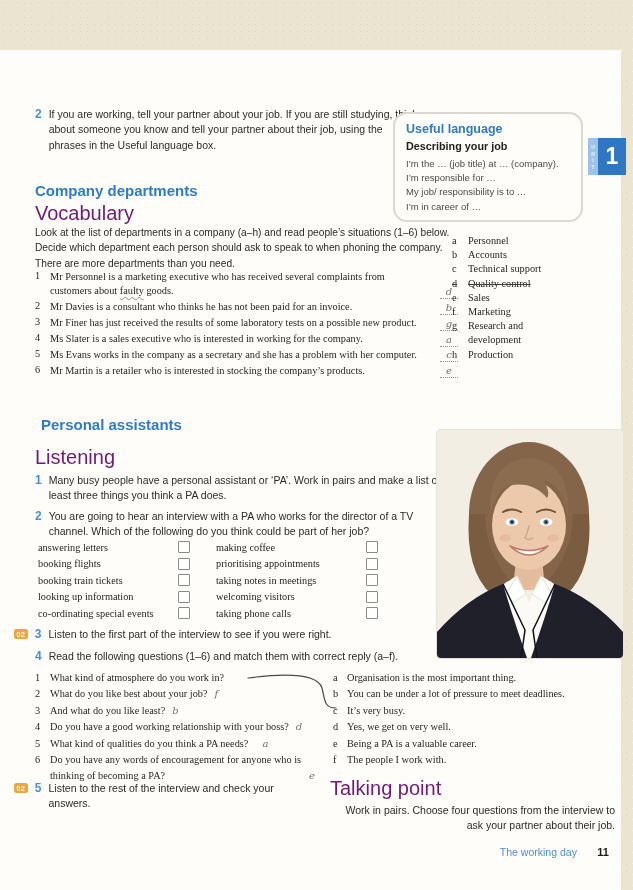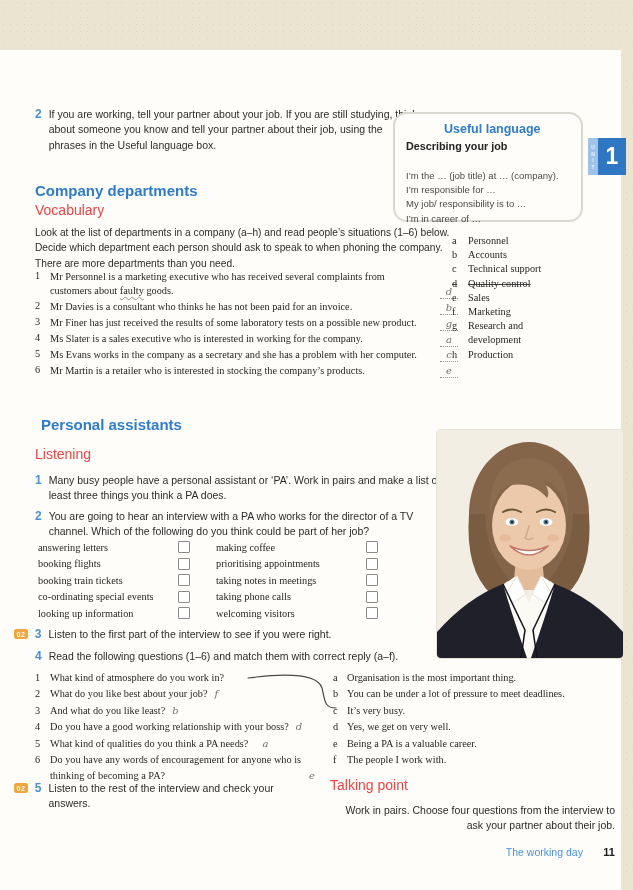--- a/index.html
+++ b/index.html
@@ -13,40 +13,40 @@
     background-size:7px 7px, 11px 11px;
     font-family:"Liberation Sans", sans-serif;
   }
   .page {
     position:absolute; left:0; top:50px; width:621px; height:840px;
     background:#fefdfa;
   }
   .abs { position:absolute; }
 
   .h1 { font-size:15px; font-weight:bold; color:#2e7cc9; }
-  .h2 { font-size:14px; color:#ef4444; }
+  .h2 { font-size:20px; color:#701a75; }
   .exnum { color:#4a8fd8; font-weight:bold; font-size:12px; flex:0 0 auto; }
   .extext { font-size:10.5px; color:#2b2b2b; line-height:15.3px; }
   .serif { font-family:"Liberation Serif", serif; font-size:10.3px; color:#262626; }
   .hand { font-family:"DejaVu Serif", serif; font-style:italic; color:#707070; font-size:10px; }
 
   .ex { display:flex; gap:7px; align-items:flex-start; }
   .badge {
     flex:0 0 auto; background:#f0a53f; color:#fff; font-size:7px; font-weight:bold;
     padding:1.5px 2.5px 1px; border-radius:2.5px; margin-top:2px; letter-spacing:0.5px;
   }
 
   
   .ulbox {
     left:393px; top:62px; width:190px; height:110px;
     border:2px solid #dad8d0; border-radius:14px; padding:8px 11px 6px;
     background:#fefdfa;
   }
-  .ulbox .ultitle { font-size:12.5px; font-weight:bold; color:#2e7cc9; margin-bottom:4px;margin-left:38px; }
-  .ulbox .ulsub { font-size:10.8px; font-weight:bold; color:#222; margin-bottom:17px; }
+  .ulbox .ultitle { font-size:12.5px; font-weight:bold; color:#2e7cc9; margin-bottom:4px; }
+  .ulbox .ulsub { font-size:10.8px; font-weight:bold; color:#222; margin-bottom:5px; }
   .ulbox .ulphrase { font-size:9.5px; color:#4a4a4a; line-height:14.2px; white-space:nowrap; }
 
   
   .unit-tab { left:588px; top:88px; display:flex; height:37px; z-index:5; }
   .unit-strip {
     width:10px; background:#9fc3e8; color:#e9f2fb;
     writing-mode:vertical-rl; text-orientation:upright;
     font-size:5px; font-weight:bold; letter-spacing:0.5px;
     display:flex; align-items:center; justify-content:center;
   }
@@ -84,21 +84,21 @@
   
   .q-row { display:flex; line-height:16.4px; }
   .q-row .num { flex:0 0 15px; }
   .q-row .txt { white-space:nowrap; }
   .q-row .txt.wrap { white-space:normal; width:252px; }
   .q-row .hand { margin-left:7px; align-self:flex-end; }
   .r-row { display:flex; line-height:16.4px; }
   .r-row .letter { flex:0 0 14px; }
   .r-row .txt { white-space:nowrap; }
 
-  .footer { left:8px; top:792px; width:607px; text-align:right; }
+  .footer { left:2px; top:792px; width:607px; text-align:right; }
   .footer .section { color:#4a8fd8; font-size:10.5px; }
   .footer .pagenum { color:#1c1c1c; font-size:11px; font-weight:bold; margin-left:16px; }
 
   .photo {
     left:437px; top:380px; width:186px; height:228px;
     border-radius:4px; overflow:hidden; box-shadow:0 0 0 1px #e7e2d6;
   }
   .match-svg { left:246px; top:620px; pointer-events:none; }
 </style>
 </head>
@@ -225,31 +225,31 @@
       <span class="cb"></span>
     </div>
     <div class="cb-row">
       <span class="serif lbl1">booking train tickets</span>
       <span class="cb"></span>
       <span class="cb-gap"></span>
       <span class="serif lbl2">taking notes in meetings</span>
       <span class="cb"></span>
     </div>
     <div class="cb-row">
+      <span class="serif lbl1">looking up information</span>
+      <span class="cb"></span>
+      <span class="cb-gap"></span>
+      <span class="serif lbl2">welcoming visitors</span>
+      <span class="cb"></span>
+    </div>
+    <div class="cb-row">
       <span class="serif lbl1">co-ordinating special events</span>
       <span class="cb"></span>
       <span class="cb-gap"></span>
       <span class="serif lbl2">taking phone calls</span>
-      <span class="cb"></span>
-    </div>
-    <div class="cb-row">
-      <span class="serif lbl1">looking up information</span>
-      <span class="cb"></span>
-      <span class="cb-gap"></span>
-      <span class="serif lbl2">welcoming visitors</span>
       <span class="cb"></span>
     </div>
   </div>
 
   <div class="abs ex" style="left:14px; top:577px;">
     <span class="badge">02</span>
     <span class="exnum">3</span>
     <span class="extext" style="white-space:nowrap;">Listen to the first part of the interview to see if you were right.</span>
   </div>
 

